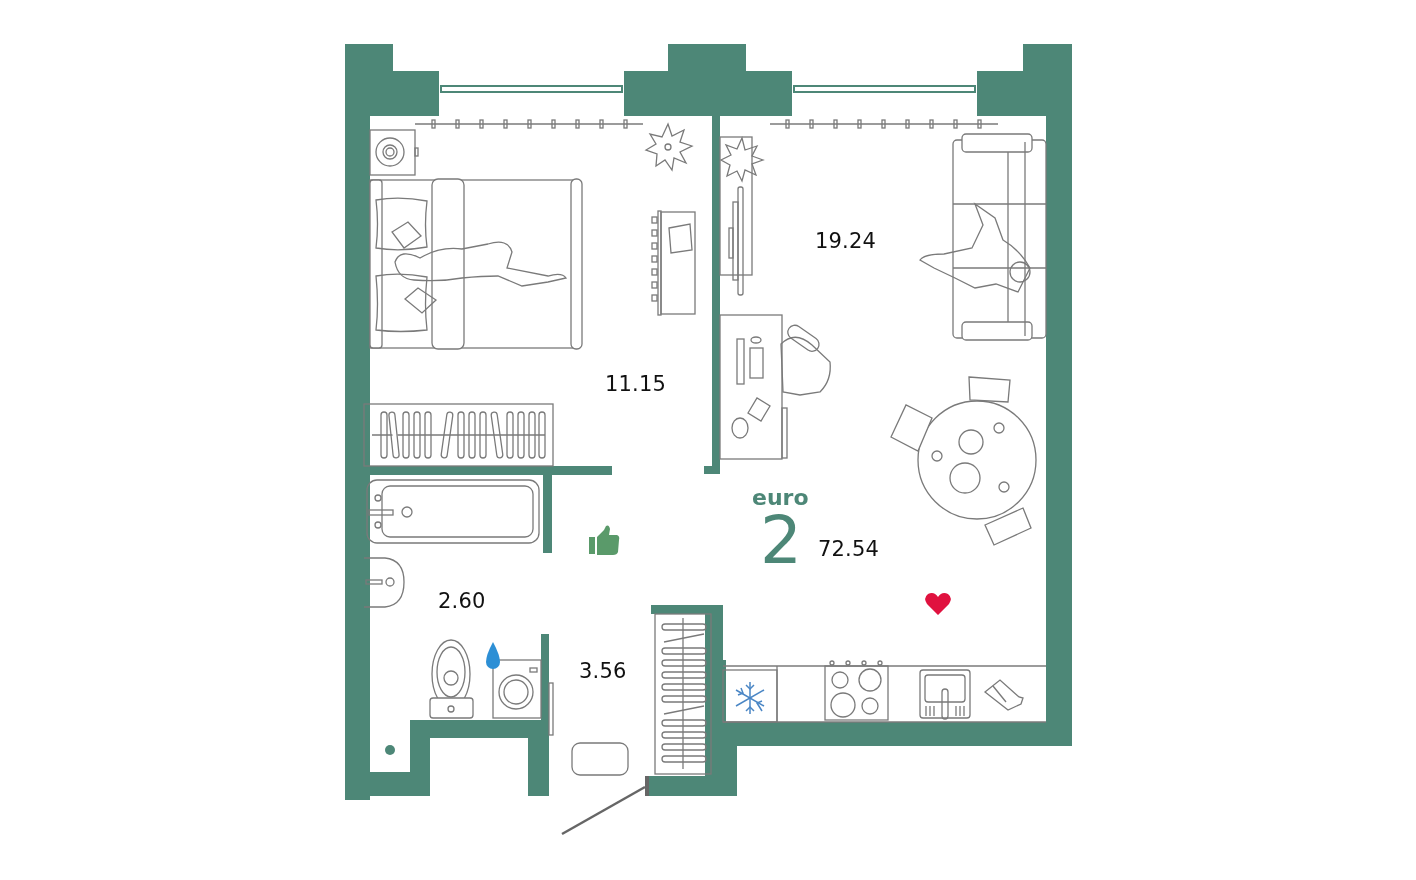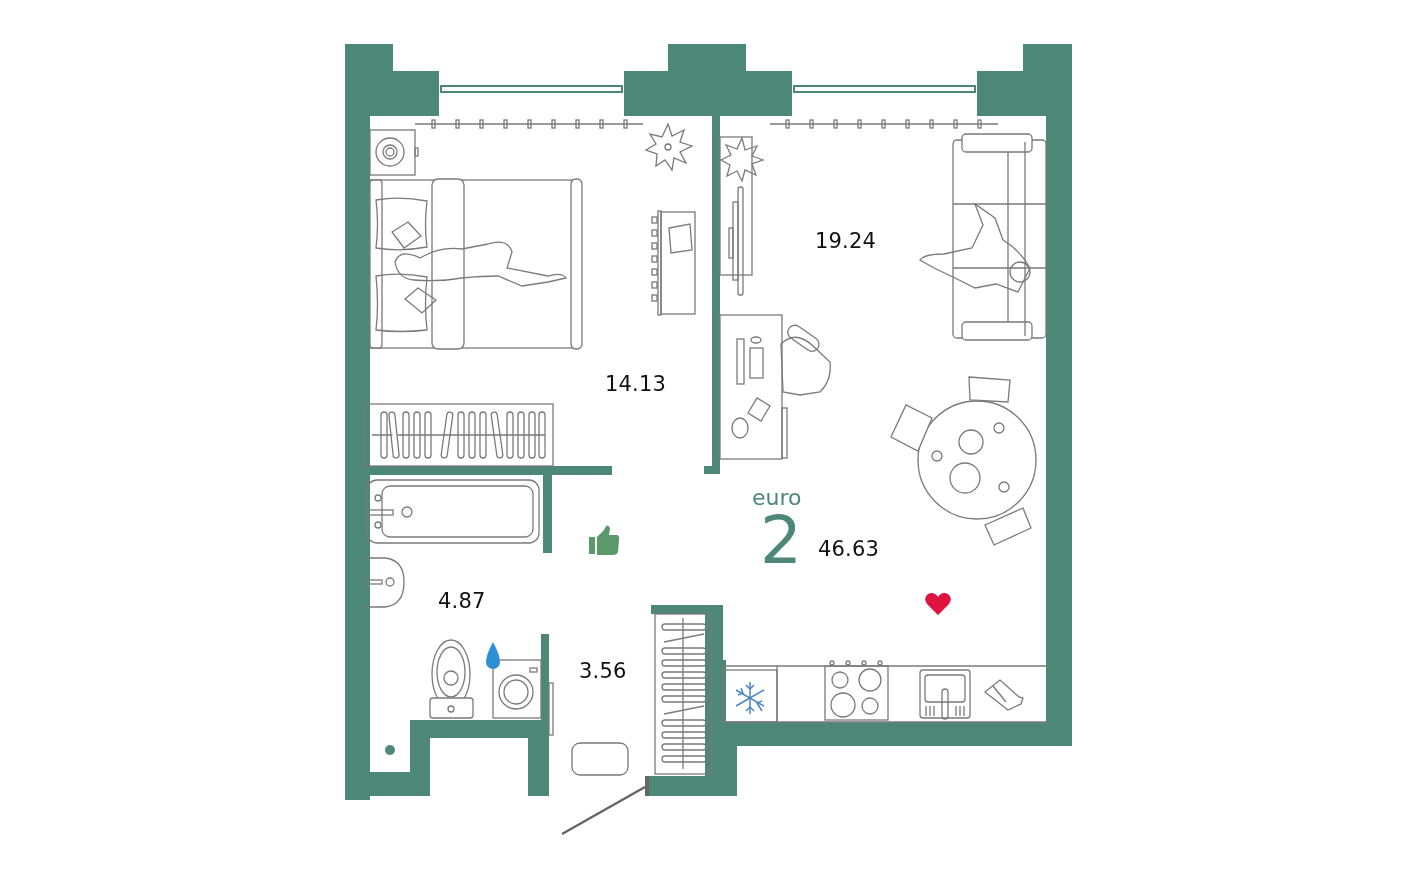--- a/index.html
+++ b/index.html
@@ -3,21 +3,21 @@
 <meta charset="utf-8">
 <style>
   html, body { margin: 0; padding: 0; background: #ffffff; }
   body { width: 1416px; height: 880px; position: relative; overflow: hidden;
          font-family: "DejaVu Sans", "Liberation Sans", sans-serif; }
   #plan { position: absolute; left: 0; top: 0; width: 1416px; height: 880px; }
   .wall { fill: #4d8777; }
   .ln { fill: none; stroke: #7a7a7a; stroke-width: 1.3; }
   .lnw { fill: #fff; stroke: #7a7a7a; stroke-width: 1.3; }
   .area-label { position: absolute; font-weight: normal; font-size: 21px; color: #111; letter-spacing: 0.2px; }
-  .type-label { position: absolute; color: #4d8777; font-weight: normal; }
+  .type-label { position: absolute; color: #4d8777; font-weight: bold; }
   #euro { font-size: 22px; left: 752px; top: 485px; }
   #rooms { font-size: 66px; left: 760px; top: 508px; font-weight: normal; line-height: 1; }
 </style>
 </head>
 <body>
 
 <svg id="plan" viewBox="0 0 1416 880" xmlns="http://www.w3.org/2000/svg">
 
   <g>
 
@@ -271,20 +271,20 @@
     <path d="M738,695 L743,693 L741,688 M762,711 L757,703 L762,701"></path>
   </g>
   <path d="M493,642 Q486,655 486,662 A7,7 0 0 0 500,662 Q500,655 493,642Z" fill="#2d8fd5"></path>
   <g fill="#5a9a6a">
     <rect x="589" y="537" width="6" height="17"></rect>
     <path d="M597,537 L604,530 L606,526 Q609,524 610,529 L609,535 L617,535 Q620,536 619,540 L618,552 Q617,555 613,555 L597,555Z"></path>
   </g>
   <path d="M938,615 L927,604 Q923,598 928,594 Q934,591 938,597 Q942,591 948,594 Q953,598 949,604 Z" fill="#e0123f"></path>
 </svg>
 
-<div class="area-label" style="left:605px; top:372px;">14.13</div>
+<div class="area-label" style="left:605px; top:372px;">11.15</div>
 <div class="area-label" style="left:815px; top:229px;">19.24</div>
-<div class="area-label" style="left:438px; top:589px;">4.87</div>
+<div class="area-label" style="left:438px; top:589px;">2.60</div>
 <div class="area-label" style="left:579px; top:659px;">3.56</div>
 
 <div class="type-label" id="euro">euro</div>
 <div class="type-label" id="rooms">2</div>
-<div class="area-label" style="left:818px; top:537px;">46.63</div>
+<div class="area-label" style="left:818px; top:537px;">72.54</div>
 
 </body></html>

